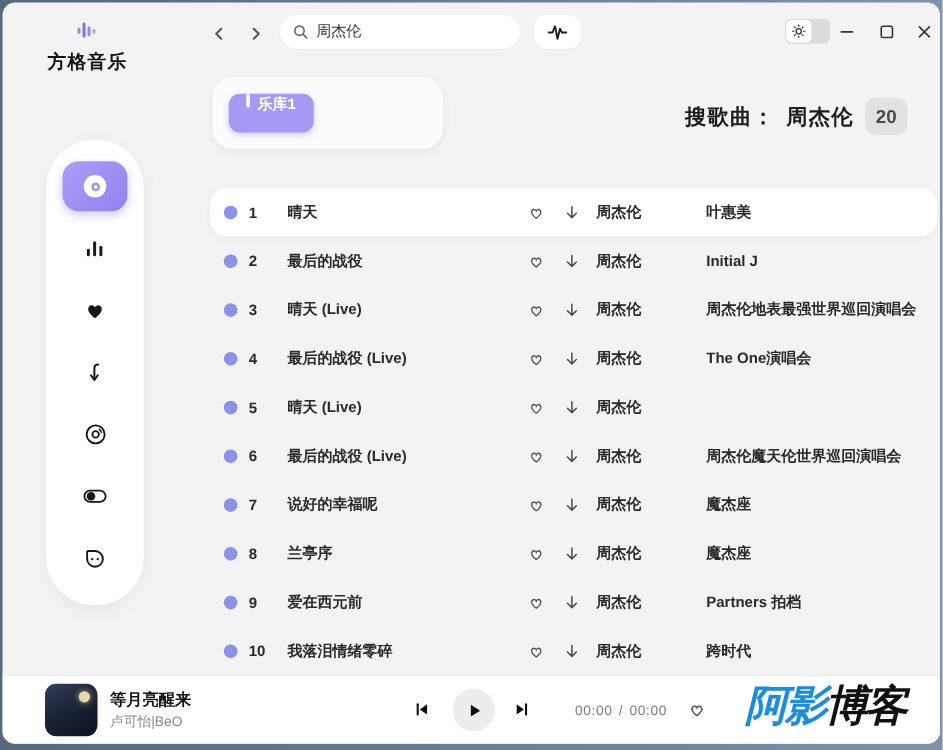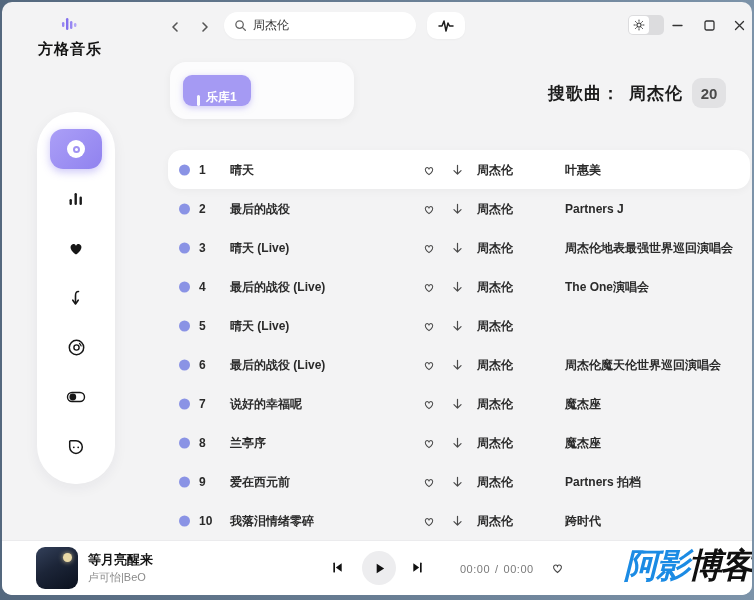--- a/index.html
+++ b/index.html
@@ -42,21 +42,21 @@
   .side-item.active { background:linear-gradient(135deg,#ab9ff7,#9082ef); border-radius:13px; box-shadow:0 3px 8px rgba(144,130,239,.45); }
   .disc-outer { width:18px; height:18px; background:#fff; border-radius:50%; display:flex; align-items:center; justify-content:center; }
   .disc-inner { width:7px; height:7px; border:2.2px solid #a193f2; border-radius:50%; }
 
   
   .tab-card {
     left:168px; top:60px; width:184px; height:57px; background:#fcfcfd; border-radius:16px;
     box-shadow:0 2px 8px rgba(0,0,0,.05);
     display:flex; align-items:center; padding:0 13px; gap:8px;
   }
-  .tab { height:31px; border-radius:9px; display:flex; align-items:flex-end; font-size:12px; font-weight:bold; padding:0 14px; cursor:pointer; }
+  .tab { height:31px; border-radius:9px; display:flex; align-items:flex-start; font-size:12px; font-weight:bold; padding:0 14px; cursor:pointer; }
   .tab.active { background:#a59af3; color:#fff; gap:6px; box-shadow:0 2px 6px rgba(165,154,243,.5); }
   .tab-indicator { width:3px; height:11px; background:#fff; border-radius:2px; opacity:.95; }
   .tab.inactive { background:#fff; color:#333; box-shadow:0 1px 4px rgba(0,0,0,.08); }
   .result-line { top:76px; right:26px; display:flex; align-items:center; gap:9px; }
   .result-text { font-size:17px; font-weight:bold; color:#1c1c1c; letter-spacing:1px; }
   .result-badge { min-width:34px; height:30px; background:#e2e2e4; border-radius:9px; display:flex; align-items:center; justify-content:center;
     font-size:15px; font-weight:bold; color:#4a4a4a; padding:0 6px; }
 
   
   .song-list { left:166px; top:148px; width:582px; }
@@ -77,21 +77,21 @@
     background:linear-gradient(150deg,#33405a 0%,#1c2538 45%,#0b111e 100%); }
   .moon { position:absolute; right:6px; top:6px; width:9px; height:9px; border-radius:50%; background:#ead9a6; box-shadow:0 0 5px rgba(234,217,166,.8); }
   .p-title { left:86px; top:10px; font-size:13px; font-weight:bold; color:#141414; }
   .p-artist { left:86px; top:29px; font-size:11px; color:#8a8a8a; }
   .ctrl { display:flex; align-items:center; justify-content:center; cursor:pointer; }
   .play-circle { left:360px; top:10px; width:34px; height:34px; border-radius:50%; background:#ededef; }
   .time { left:458px; top:22px; font-size:11px; color:#7a7a7a; letter-spacing:.5px; display:flex; gap:5px; }
   .p-like { left:548px; top:19px; }
 
   
-  .watermark { left:566px; top:544px; width:184px; z-index:6; text-align:right; pointer-events:none; }
+  .watermark { left:566px; top:544px; width:184px; z-index:6; text-align:center; pointer-events:none; }
   .wm-big { font-size:34px; font-weight:900; font-style:italic; letter-spacing:-2px; line-height:38px; white-space:nowrap; }
   .wm-blue { color:#1b8be4; }
   .wm-black { color:#101010; }
   .wm-small { font-size:11px; font-weight:900; font-style:italic; color:#1b8be4; margin-top:-7px; letter-spacing:0; }
 
   svg { display:block; }
 </style>
 </head>
 <body>
 
@@ -255,21 +255,21 @@
         <svg width="14" height="14" viewBox="0 0 18 18">
             <path d="M9 15 C4.4 11.6 3.3 8.5 5 6.7 C6.4 5.3 8.4 5.9 9 7.5 C9.6 5.9 11.6 5.3 13 6.7 C14.7 8.5 13.6 11.6 9 15 Z" fill="none" stroke="#4a4a4a" stroke-width="1.3"></path>
           </svg>
       </span>
       <span class="cell c-dl">
         <svg width="13" height="13" viewBox="0 0 14 14">
             <path d="M7 2 V11 M3.2 7.6 L7 11.4 L10.8 7.6" fill="none" stroke="#4a4a4a" stroke-width="1.3" stroke-linecap="round" stroke-linejoin="round"></path>
           </svg>
       </span>
       <span class="cell c-artist">周杰伦</span>
-      <span class="cell c-album">Partners J</span>
+      <span class="cell c-album">Initial J</span>
     </div>
       <div class="row">
       <span class="cell bullet"></span>
       <span class="cell c-num">3</span>
       <span class="cell c-title">晴天 (Live)</span>
       <span class="cell c-like">
         <svg width="14" height="14" viewBox="0 0 18 18">
             <path d="M9 15 C4.4 11.6 3.3 8.5 5 6.7 C6.4 5.3 8.4 5.9 9 7.5 C9.6 5.9 11.6 5.3 13 6.7 C14.7 8.5 13.6 11.6 9 15 Z" fill="none" stroke="#4a4a4a" stroke-width="1.3"></path>
           </svg>
       </span>

